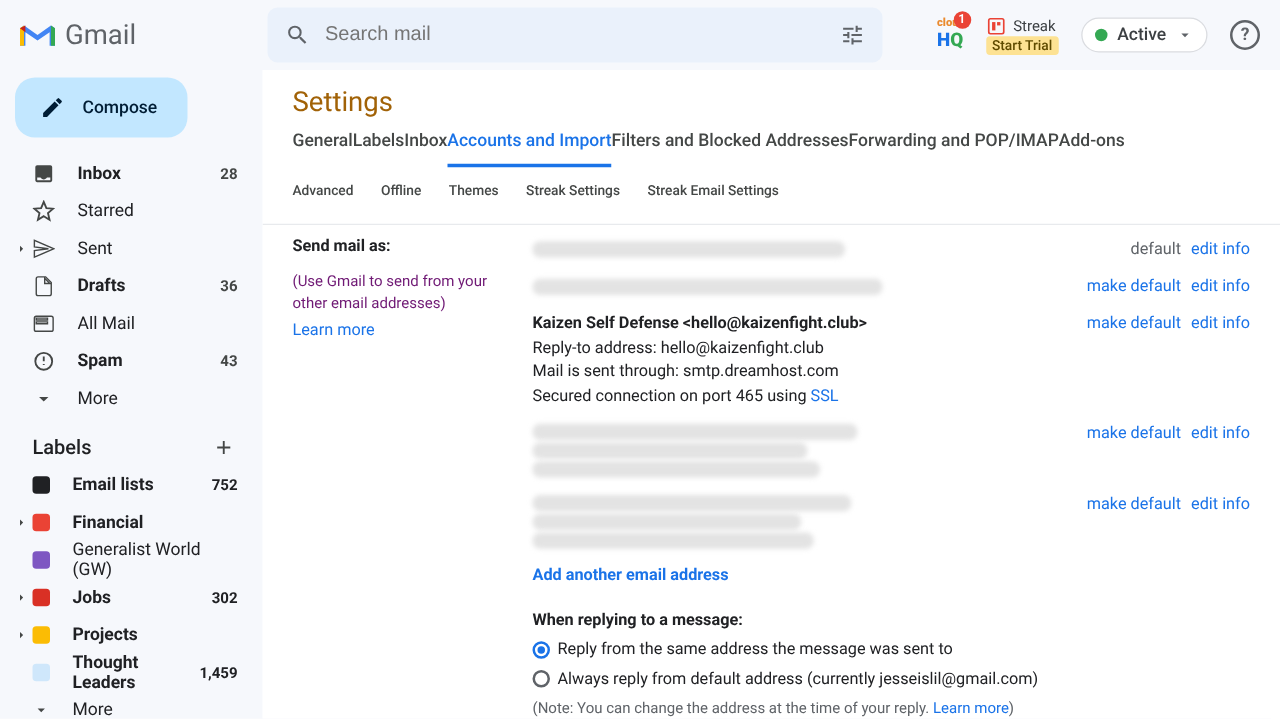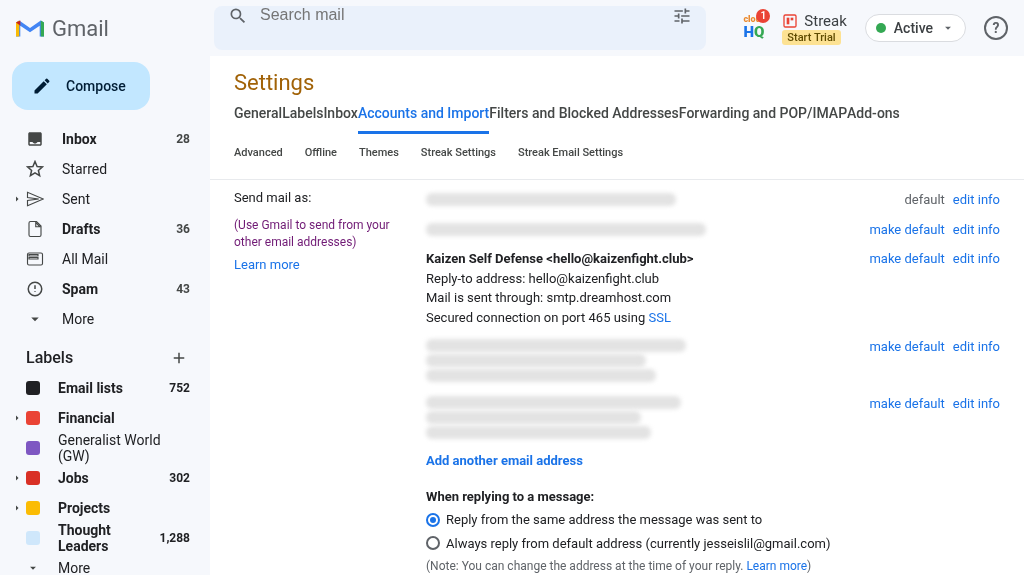--- a/index.html
+++ b/index.html
@@ -3,30 +3,30 @@
 <meta charset="utf-8">
 <style>
   * { box-sizing: border-box; margin: 0; padding: 0; }
   body { font-family: 'Google Sans', Roboto, Arial, sans-serif; font-size: 14px; color: #202124; background: #f6f8fc; width: 1024px; height: 575px; overflow: hidden; }
   
   
   .header { display: flex; align-items: center; height: 56px; padding: 0 16px; gap: 12px; }
   .logo-wrap { display: flex; align-items: center; gap: 8px; width: 186px; }
   .gmail-icon { width: 28px; height: 24px; }
   .gmail-text { font-size: 22px; color: #5f6368; }
-  .search-bar { flex: 1; max-width: 492px; height: 44px; background: #eaf1fb; border-radius: 8px; display: flex; align-items: flex-start; padding: 0 14px; gap: 12px; }
+  .search-bar { flex: 1; max-width: 492px; height: 44px; background: #eaf1fb; border-radius: 8px; display: flex; align-items: center; padding: 0 14px; gap: 12px; }
   .search-icon { width: 20px; height: 20px; fill: #5f6368; }
   .search-input { flex: 1; border: none; background: transparent; font-size: 16px; outline: none; color: #5f6368; }
   .tune-icon { width: 20px; height: 20px; fill: #5f6368; cursor: pointer; }
   .header-right { display: flex; align-items: center; gap: 18px; margin-left: auto; }
   .hq-wrap { position: relative; display:flex; align-items:center; }
   .hq-badge { position: absolute; top: -6px; right: -6px; background: #ea4335; color: #fff; font-size: 10px; border-radius: 9px; padding: 0 4px; min-width: 14px; text-align: center; line-height: 14px; font-weight:600; }
   .streak-wrap { display: flex; flex-direction: column; align-items: flex-start; position:relative; }
   .streak-top { display:flex; align-items:center; gap:6px; }
-  .streak-label { font-size: 15px; color:#3c4043; }
+  .streak-label { font-size: 12px; color:#3c4043; }
   .streak-trial { background: #fde293; color: #5f4b00; font-size: 11px; padding: 1px 5px; border-radius: 3px; font-weight:500; }
   .status-pill { display: flex; align-items: center; gap: 8px; border: 1px solid #dadce0; border-radius: 18px; padding: 5px 10px; background:#fff; }
   .status-dot { width: 10px; height: 10px; background: #34a853; border-radius: 50%; }
   .status-text { font-weight: 500; color:#3c4043; }
   .chev-sm { width:14px; height:14px; fill:#5f6368; }
   .help-btn { width: 24px; height: 24px; border: 2px solid #5f6368; border-radius: 50%; display: flex; align-items: center; justify-content: center; color: #5f6368; font-weight: bold; font-size: 14px; }
 
   
   .body-wrap { display: flex; height: calc(575px - 56px); }
   .sidebar { width: 210px; padding: 0 8px; flex-shrink:0; }
@@ -50,21 +50,21 @@
   
   .main { flex: 1; background: #fff; overflow: hidden; }
   .settings-title { font-size: 22px; padding: 14px 24px 10px; color:#a16207; }
   .tabs-row { display:flex; padding: 0 24px; font-size:14px; font-weight:500; color:#444746; white-space:nowrap; overflow:hidden; }
   .tab { padding-bottom: 10px; cursor:pointer; }
   .tab.active { color:#1a73e8; border-bottom:3px solid #1a73e8; }
   .subtabs-row { display:flex; gap:22px; padding: 12px 24px 10px; font-size:11px; font-weight:500; color:#444746; border-bottom:1px solid #e8eaed; }
   
   .settings-section { display:flex; padding: 10px 24px 12px; border-bottom:1px solid #e8eaed; }
   .section-left { width: 192px; flex-shrink:0; padding-right:10px; }
-  .section-title { font-weight:400; font-size:13px; }
+  .section-title { font-weight:700; font-size:13px; }
   .section-sub { font-size:12px; color:#701a75; margin-top:12px; line-height:1.4; }
   .learn-link { color:#1a73e8; font-size:13px; cursor:pointer; display:inline-block; margin-top:6px; }
   .section-mid { flex:1; font-size:13px; line-height:1.5; }
   .mid-row { display:flex; margin-bottom:10px; }
   .mid-row .mid-content { flex:1; }
   .mid-row .right-links { display:flex; gap:8px; flex-shrink:0; padding-left:16px; }
   .right-link { color:#1a73e8; cursor:pointer; white-space:nowrap; }
   .right-gray { color:#5f6368; white-space:nowrap; }
   
   .blur-line { height:13px; border-radius:6px; background:#e3e3e3; filter:blur(2px); margin:3px 0; }
@@ -246,21 +246,21 @@
           <svg class="expand" style="position:absolute;left:3px;width:12px;height:12px;fill:#444746" viewBox="0 0 24 24">
             <path d="M10 17l5-5-5-5v10z"></path>
           </svg>
           <span class="label-swatch" style="background:#fbbc04"></span>
           <span class="label">Projects</span>
           <span class="count"></span>
         </div>
         <div class="label-item bold">
           <span class="label-swatch" style="background:#cfe7fb"></span>
           <span class="label">Thought Leaders</span>
-          <span class="count">1,288</span>
+          <span class="count">1,459</span>
         </div>
         <div class="label-item">
           <svg width="14" height="14" viewBox="0 0 24 24">
             <path fill="#444746" d="M7 10l5 5 5-5z"></path>
           </svg>
           <span class="label">More</span>
           <span class="count"></span>
         </div>
       </div>
   </div>

